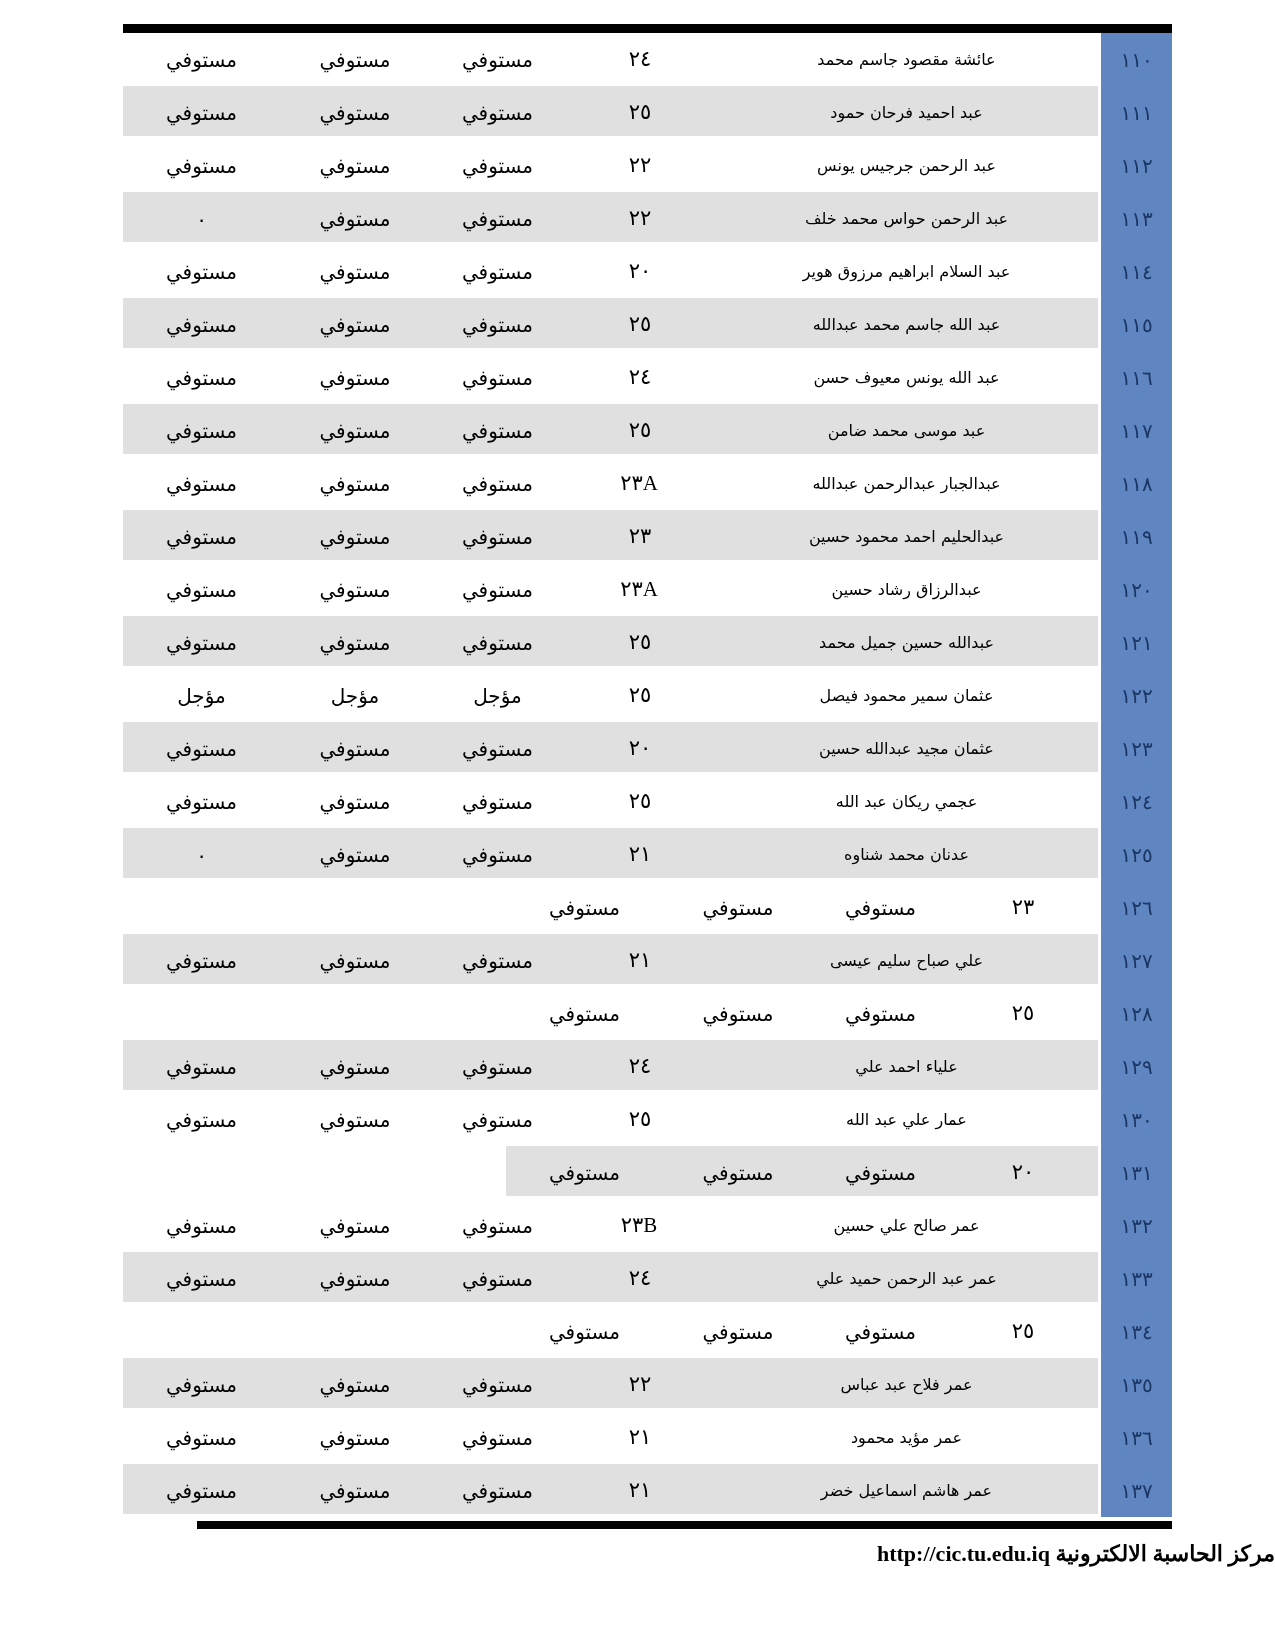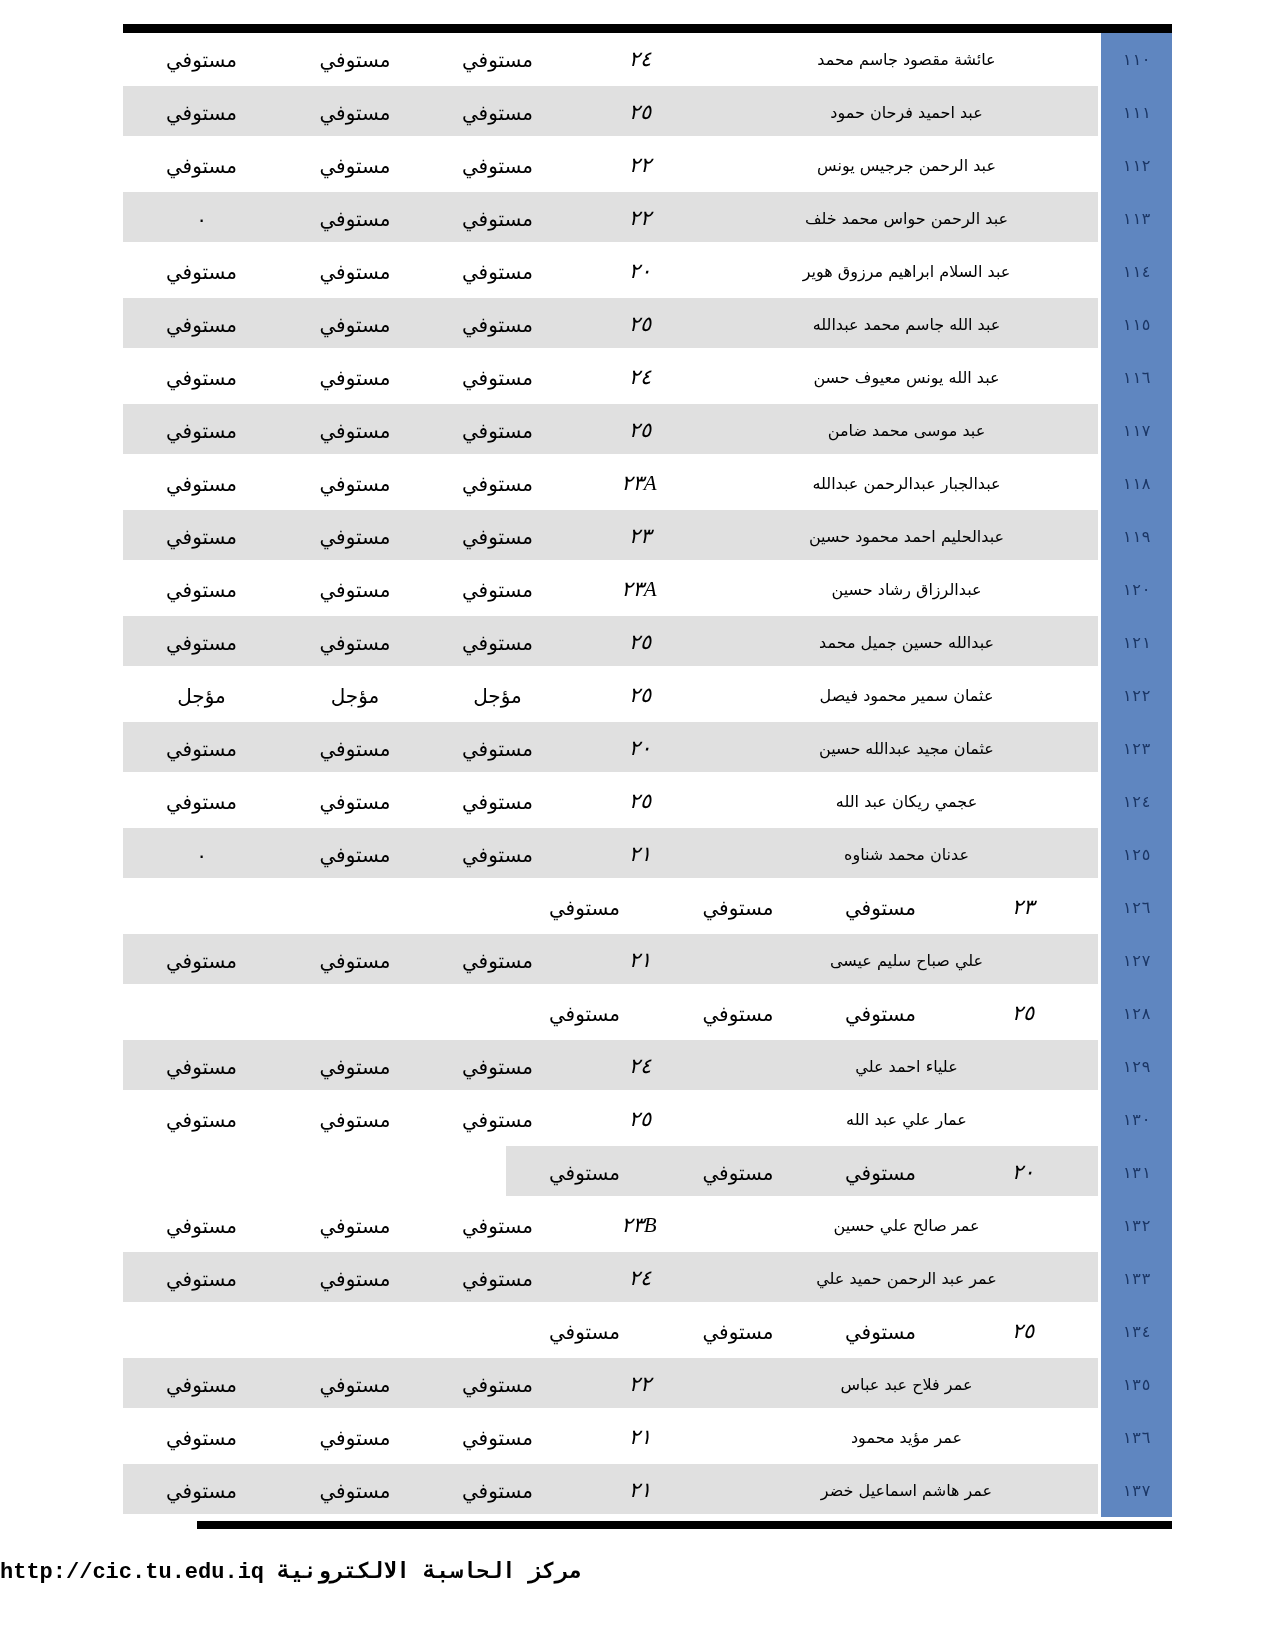--- a/index.html
+++ b/index.html
@@ -40,52 +40,50 @@
   
   .row.alt .cell:not(.c-no){
     background:var(--row-alt);
     box-shadow:inset 0 -3px 0 #ffffff;
   }
   .c-no{
     width:74px;
     background:var(--index-bg);
     border-left:3px solid #ffffff;
     color:var(--index-fg);
-    font-family:Liberation Mono, monospace;
-    font-size:16px;
+    font-family:Liberation Sans, sans-serif;
+    font-size:20px;
     letter-spacing:4px;
   }
   .c-name{width:383px;font-size:16px;}
   .c-age{
     width:150px;
     direction:ltr;
     font-family:"Liberation Serif","DejaVu Sans",serif;
     font-size:21px;
     letter-spacing:2px;
-    font-style:italic;
   }
   .c-status{font-size:20px;}
   .c-s0{width:135px;}
   .c-s1{width:150px;}
   .c-s2{width:157px;}
   .bottom-border{
     width:975px;height:8px;
     margin-top:4px;
     background:var(--border);
   }
   .footer{
     position:absolute;
     top:1541px;left:0;
     width:100%;
-    text-align:left;
+    text-align:right;
     direction:rtl;
-    font-family:Liberation Mono, monospace;
+    font-family:Liberation Serif, serif;
     font-weight:bold;
     font-size:22px;
-    margin-top:17px;
   }
 </style>
 </head>
 <body>
 
 <div class="page">
   <div class="table-wrap">
     <div class="top-border"></div>
     <div class="rows">
         <div class="row">

